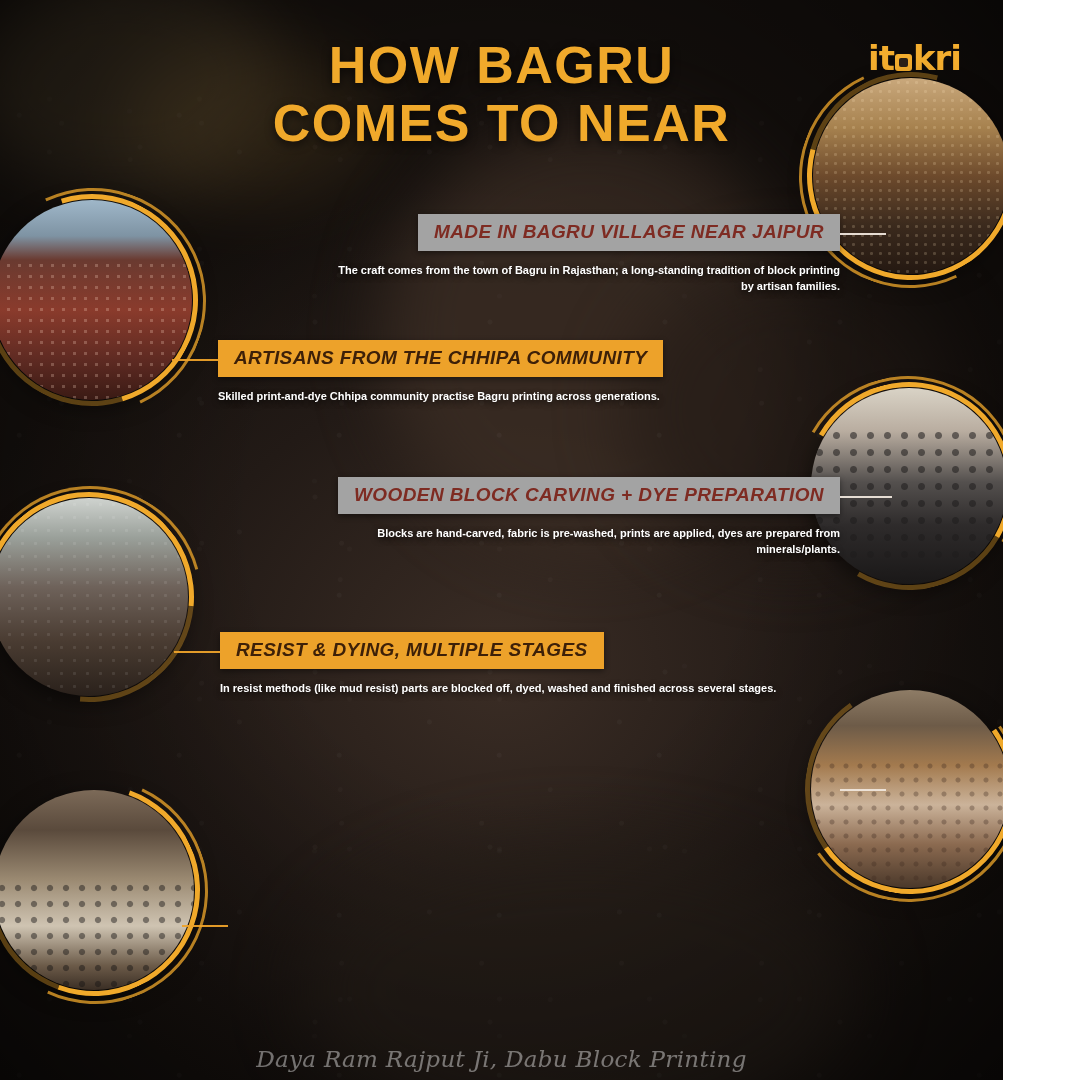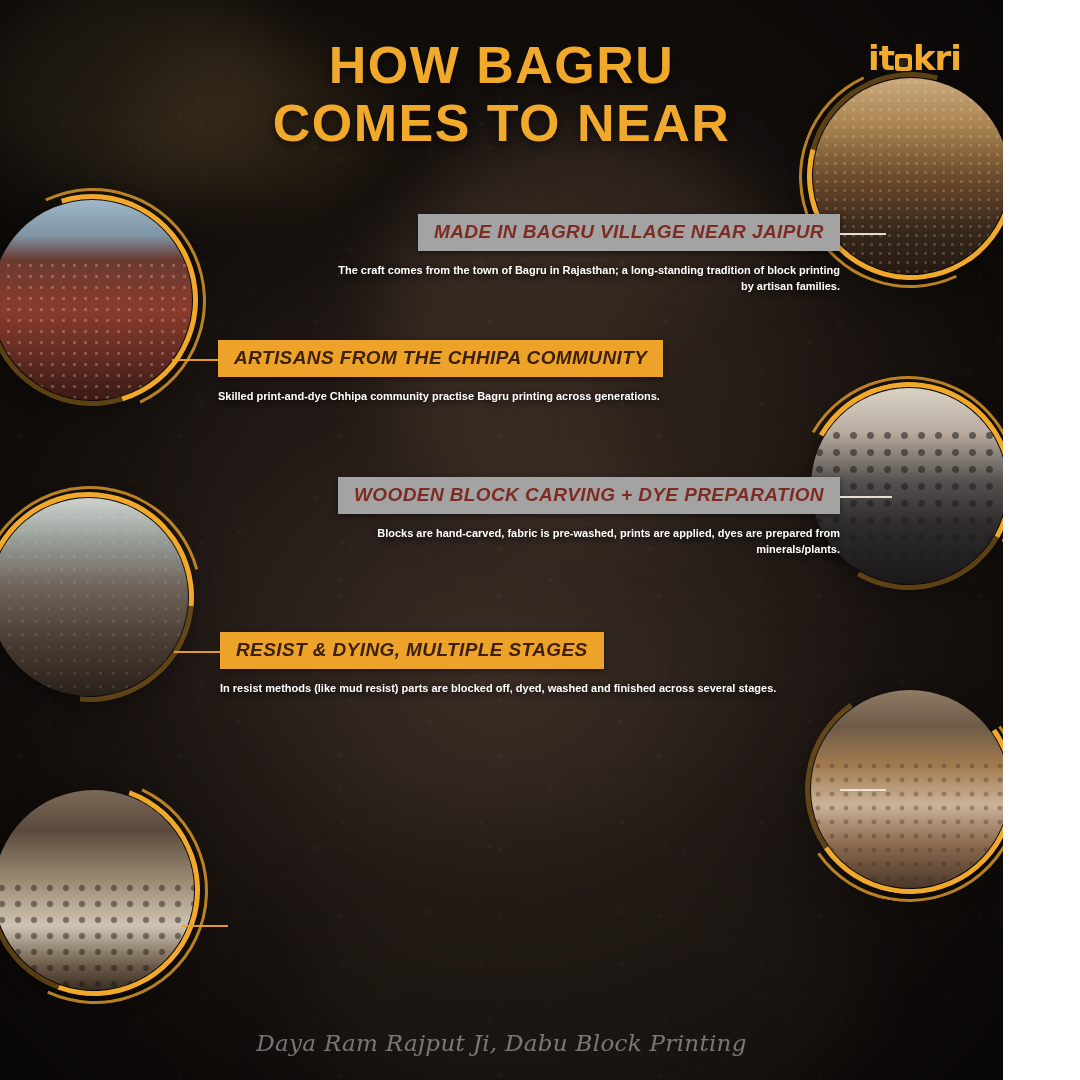--- a/index.html
+++ b/index.html
@@ -172,21 +172,21 @@
       background-image: radial-gradient(circle, rgba(60,40,30,.55) 0 2px, transparent 3px);
       background-size: 14px 14px; opacity:.6; }
   .ph-f { background:
       linear-gradient(180deg,#7c6a58 0%, #5a4a3c 20%, #9b8a72 45%, #cfc4b2 68%, #6b5a48 88%, #3a2e24 100%); }
   .ph-f .fleck { position:absolute; inset:45% 0 0 0;
       background-image: radial-gradient(circle, rgba(20,18,18,.75) 0 2.6px, transparent 3.6px);
       background-size: 16px 16px; opacity:.6; }
 
   .credit {
     position: absolute;
-    left: 0; right: 0; bottom: 24px;
+    left: 0; right: 0; bottom: 8px;
     text-align: center;
     color: rgba(255,255,255,.42);
     font-size: 23px;
     font-family: "DejaVu Serif", serif;
     font-style: italic;
     letter-spacing: .3px;
   }
 </style>
 </head>
 <body>

